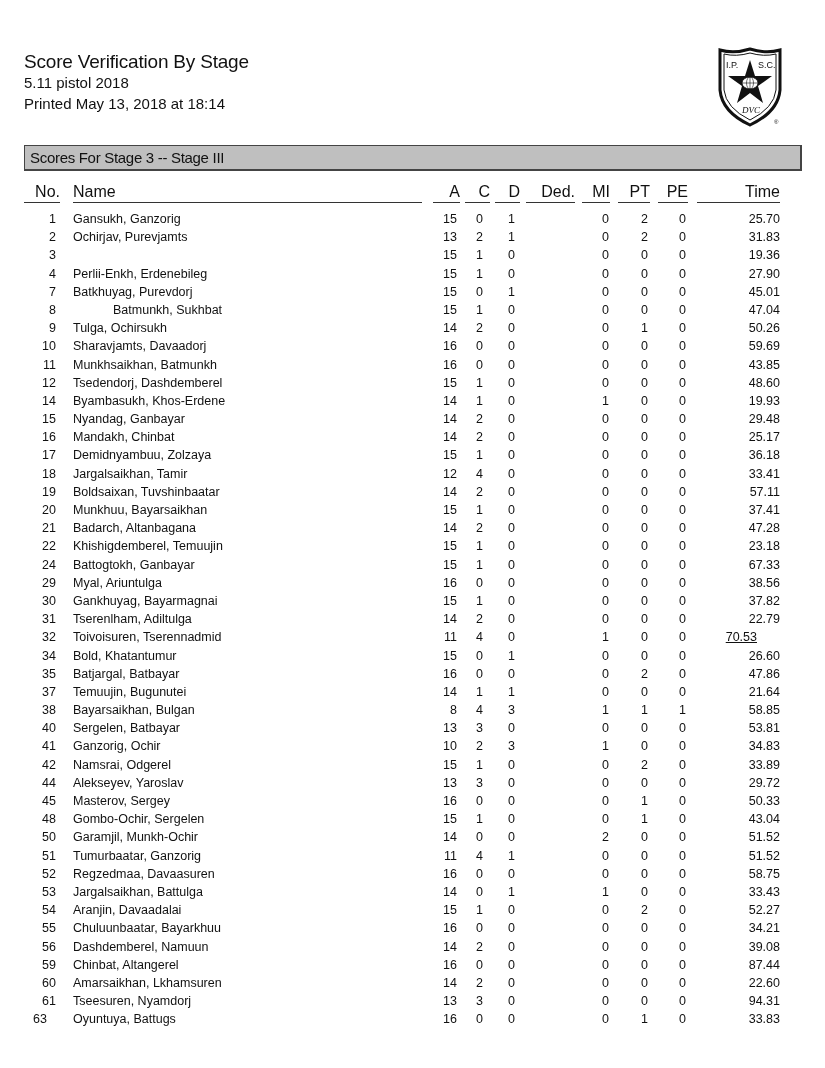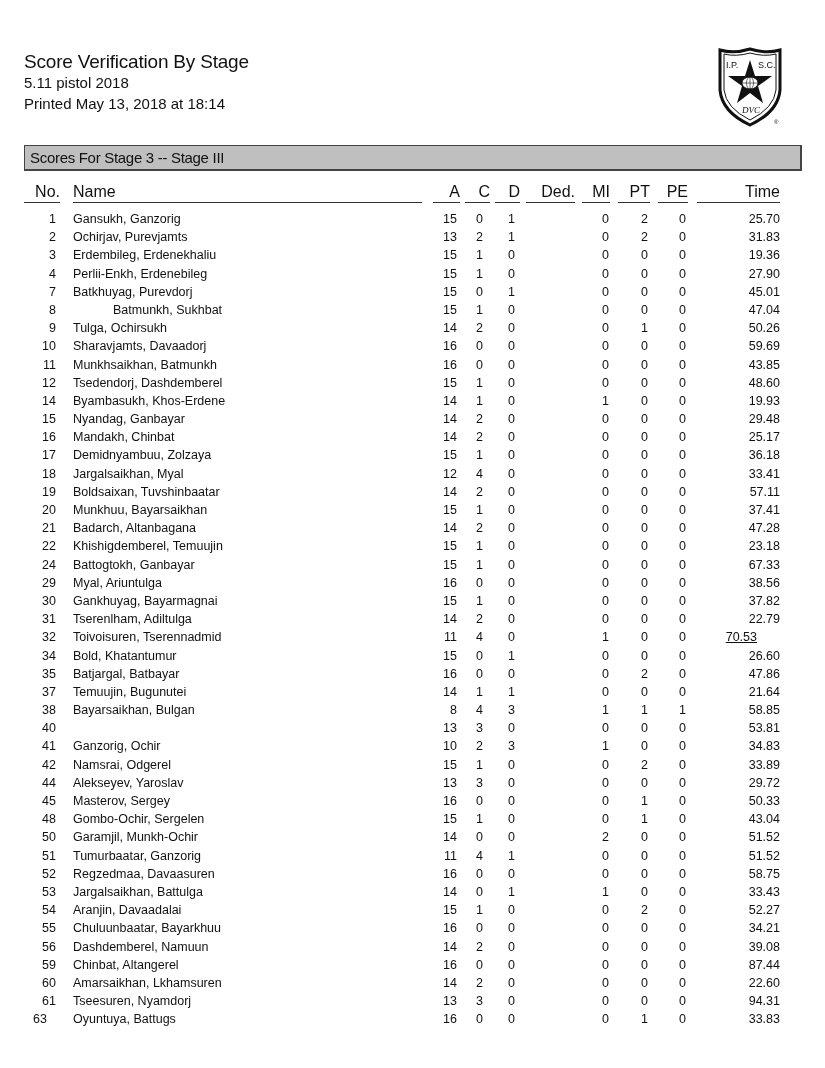--- a/index.html
+++ b/index.html
@@ -151,21 +151,20 @@
     <span class="cell r" style="left:495px;width:20px;">1</span>
     <span class="cell r" style="left:526px;width:45px;"></span>
     <span class="cell r" style="left:582px;width:27px;">0</span>
     <span class="cell r" style="left:618px;width:30px;">2</span>
     <span class="cell r" style="left:658px;width:28px;">0</span>
     <span class="cell r" style="left:697px;width:83px;">31.83</span>
   </div>
 
   <div class="row">
     <span class="cell r" style="left:24px;width:32px;">3</span>
-    <span class="cell" style="left:73px;width:340px;">Erdembileg, Erdenekhaliu</span>
     <span class="cell r" style="left:433px;width:24px;">15</span>
     <span class="cell r" style="left:465px;width:18px;">1</span>
     <span class="cell r" style="left:495px;width:20px;">0</span>
     <span class="cell r" style="left:526px;width:45px;"></span>
     <span class="cell r" style="left:582px;width:27px;">0</span>
     <span class="cell r" style="left:618px;width:30px;">0</span>
     <span class="cell r" style="left:658px;width:28px;">0</span>
     <span class="cell r" style="left:697px;width:83px;">19.36</span>
   </div>
 
@@ -307,21 +306,21 @@
     <span class="cell r" style="left:495px;width:20px;">0</span>
     <span class="cell r" style="left:526px;width:45px;"></span>
     <span class="cell r" style="left:582px;width:27px;">0</span>
     <span class="cell r" style="left:618px;width:30px;">0</span>
     <span class="cell r" style="left:658px;width:28px;">0</span>
     <span class="cell r" style="left:697px;width:83px;">36.18</span>
   </div>
 
   <div class="row">
     <span class="cell r" style="left:24px;width:32px;">18</span>
-    <span class="cell" style="left:73px;width:340px;">Jargalsaikhan, Myal</span>
+    <span class="cell" style="left:73px;width:340px;">Jargalsaikhan, Tamir</span>
     <span class="cell r" style="left:433px;width:24px;">12</span>
     <span class="cell r" style="left:465px;width:18px;">4</span>
     <span class="cell r" style="left:495px;width:20px;">0</span>
     <span class="cell r" style="left:526px;width:45px;"></span>
     <span class="cell r" style="left:582px;width:27px;">0</span>
     <span class="cell r" style="left:618px;width:30px;">0</span>
     <span class="cell r" style="left:658px;width:28px;">0</span>
     <span class="cell r" style="left:697px;width:83px;">33.41</span>
   </div>
 
@@ -489,20 +488,21 @@
     <span class="cell r" style="left:495px;width:20px;">3</span>
     <span class="cell r" style="left:526px;width:45px;"></span>
     <span class="cell r" style="left:582px;width:27px;">1</span>
     <span class="cell r" style="left:618px;width:30px;">1</span>
     <span class="cell r" style="left:658px;width:28px;">1</span>
     <span class="cell r" style="left:697px;width:83px;">58.85</span>
   </div>
 
   <div class="row">
     <span class="cell r" style="left:24px;width:32px;">40</span>
+    <span class="cell" style="left:73px;width:340px;">Sergelen, Batbayar</span>
     <span class="cell r" style="left:433px;width:24px;">13</span>
     <span class="cell r" style="left:465px;width:18px;">3</span>
     <span class="cell r" style="left:495px;width:20px;">0</span>
     <span class="cell r" style="left:526px;width:45px;"></span>
     <span class="cell r" style="left:582px;width:27px;">0</span>
     <span class="cell r" style="left:618px;width:30px;">0</span>
     <span class="cell r" style="left:658px;width:28px;">0</span>
     <span class="cell r" style="left:697px;width:83px;">53.81</span>
   </div>
 

